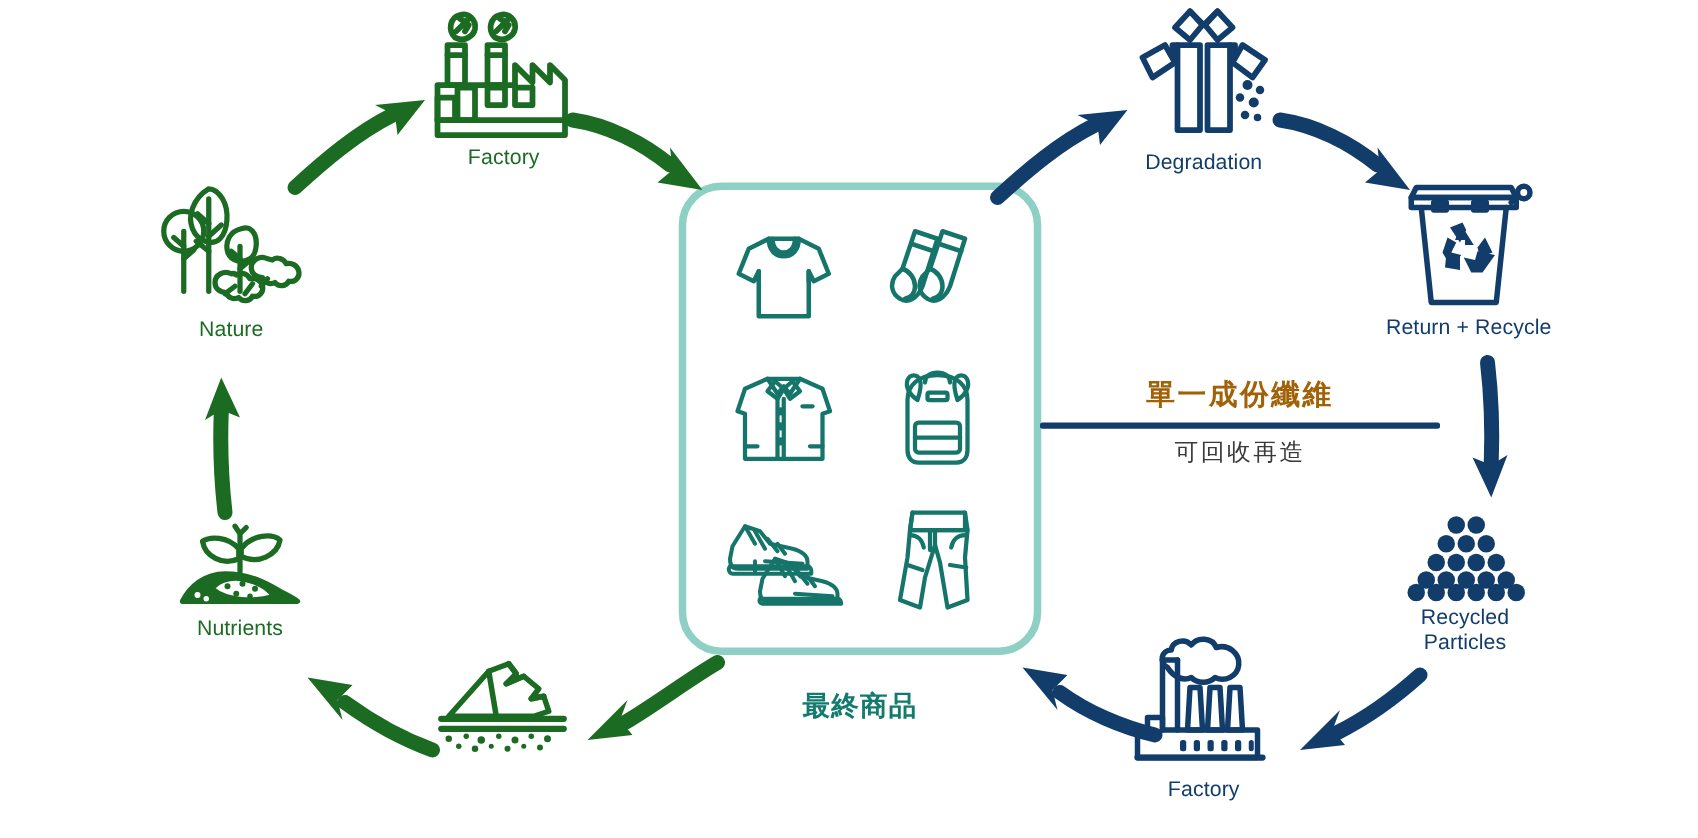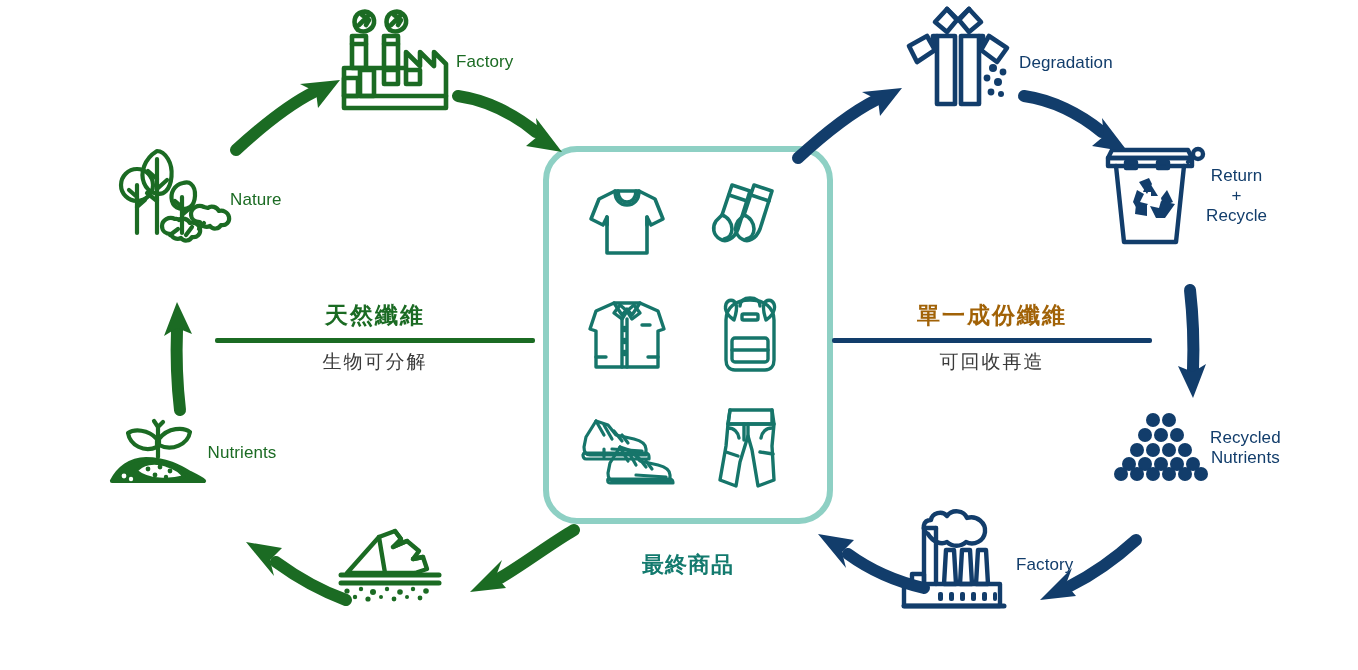--- a/index.html
+++ b/index.html
@@ -5,21 +5,21 @@
   html,body{margin:0;padding:0;}
   body{
     width:1358px;height:670px;
     background:#ffffff;
     font-family:"Liberation Sans","DejaVu Sans",sans-serif;
     overflow:hidden;
   }
   #stage{position:relative;width:1358px;height:670px;}
 
   
-  .node{position:absolute;display:flex;flex-direction:row;align-items:center;}
+  .node{position:absolute;display:flex;flex-direction:column;align-items:center;}
   .node .glyph{display:block;}
   .node .caption{
     margin-top:4px;
     font-size:17px;
     line-height:20px;
     text-align:center;
     white-space:pre-line;
     letter-spacing:.1px;
   }
   .green .caption{color:#1b6b23;}
@@ -219,21 +219,21 @@
           <circle cx="83" cy="52" r="7"></circle>
         <circle cx="11" cy="62" r="7"></circle>
           <circle cx="27" cy="62" r="7"></circle>
           <circle cx="43" cy="62" r="7"></circle>
           <circle cx="59" cy="62" r="7"></circle>
           <circle cx="75" cy="62" r="7"></circle>
           <circle cx="91" cy="62" r="7"></circle>
       </svg>
     </span>
     <span class="caption">Recycled
-Nutrients</span>
+Particles</span>
   </div>
 
   <div class="node navy" style="left:898px;top:508px;width:130px;">
     <span class="glyph">
       <svg width="118" height="110" viewBox="0 0 118 110" fill="none" stroke="#123d6b" stroke-width="4.4" stroke-linejoin="round" stroke-linecap="round">
         <path d="M30 26 c-7-4-5-14 3-14 1-7 11-10 16-4 5-7 17-6 20 2 10-3 19 5 18 14 -1 9-11 14-19 10 -5 5-14 5-19 0 -6 3-14 0-19-8Z"></path>
         <path d="M26 20 L26 76"></path>
         <path d="M38 20 L38 76"></path>
         <path d="M26 20 L38 20"></path>
         <path d="M48 42 L56 42 L58 76 L46 76 Z"></path>
@@ -331,25 +331,20 @@
           <path d="M12 46 L24 50"></path>
           <path d="M46 46 L59 48"></path>
         </svg>
       </span>
 
     </div>
   </div>
 
   <div id="center-caption">最終商品</div>
 
-  <div class="side-label" id="label-left" style="left:215px;top:300px;">
-    <div class="headline">天然纖維</div>
-    <div class="rule"></div>
-    <div class="sub">生物可分解</div>
-  </div>
 
   <div class="side-label" id="label-right" style="left:832px;top:300px;">
     <div class="headline">單一成份纖維</div>
     <div class="rule"></div>
     <div class="sub">可回收再造</div>
   </div>
 
   <div class="arrow" style="left:158px;top:300px;">
     <svg width="50" height="112" viewBox="0 0 50 112">
       <path d="M22 110 C19 84 18 56 19 30" stroke="#1b6b23" stroke-width="12" fill="none" stroke-linecap="round"></path>

